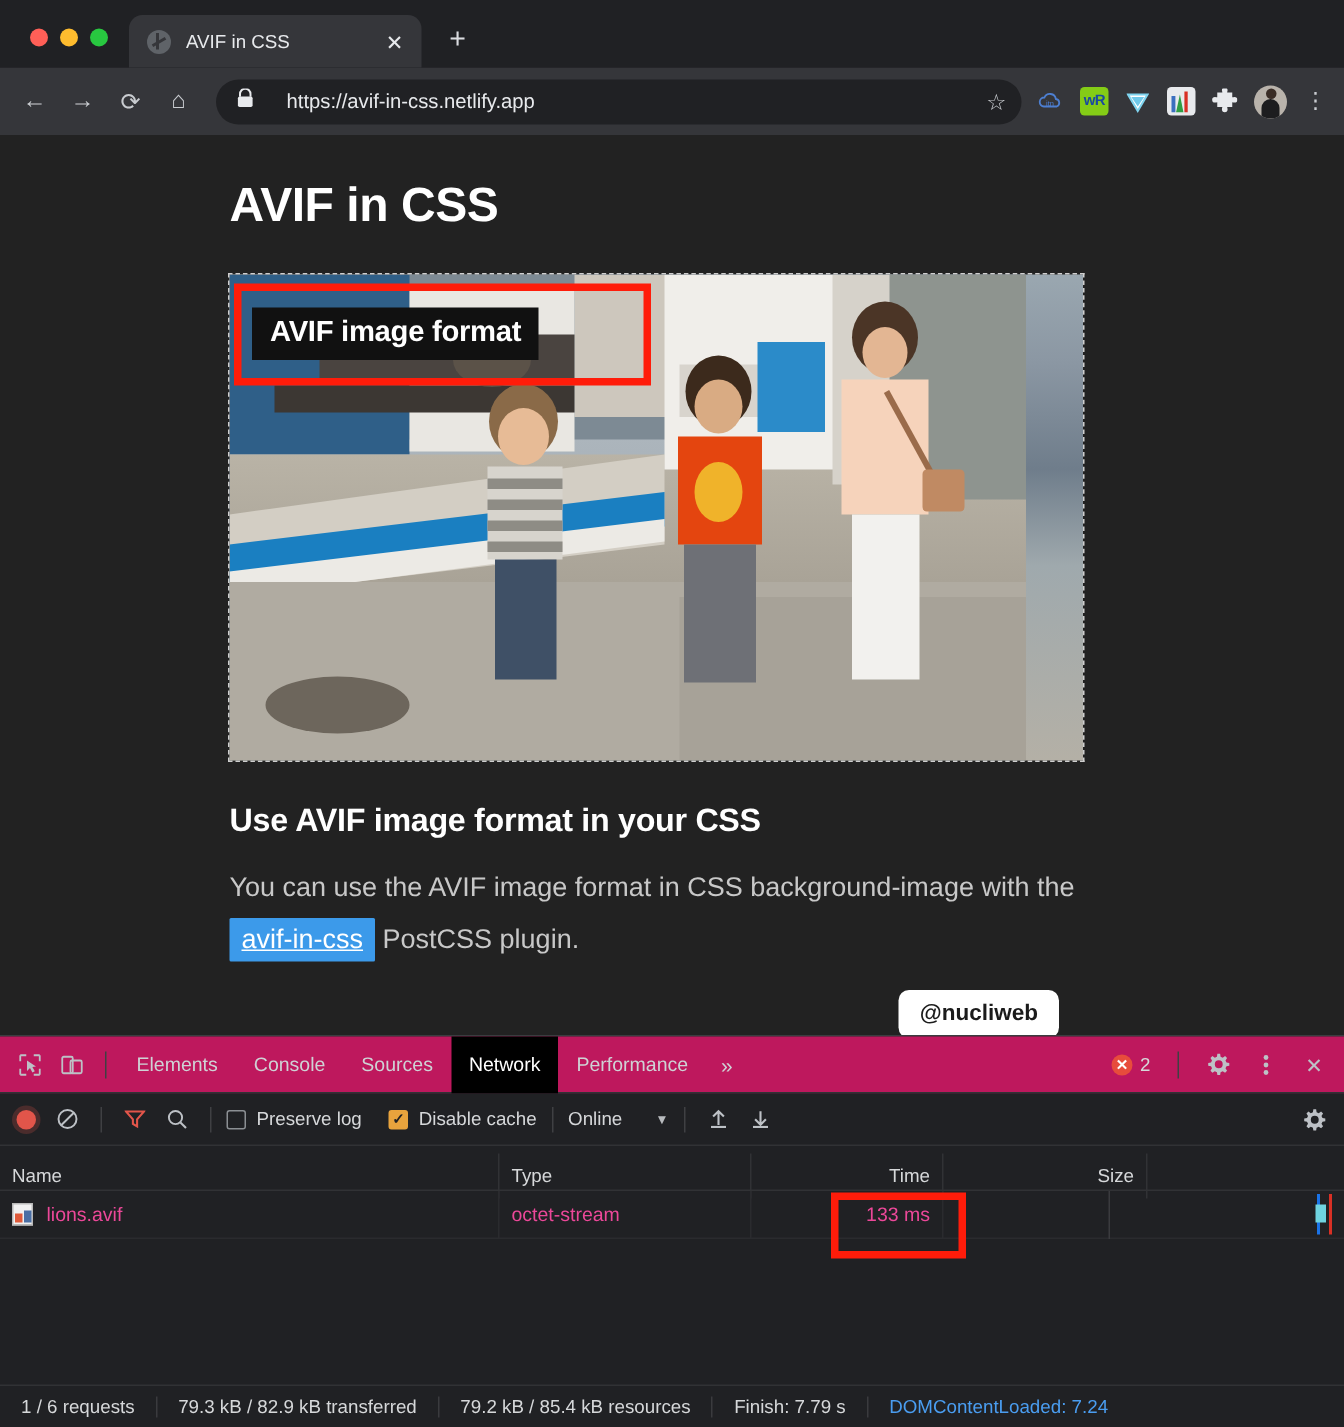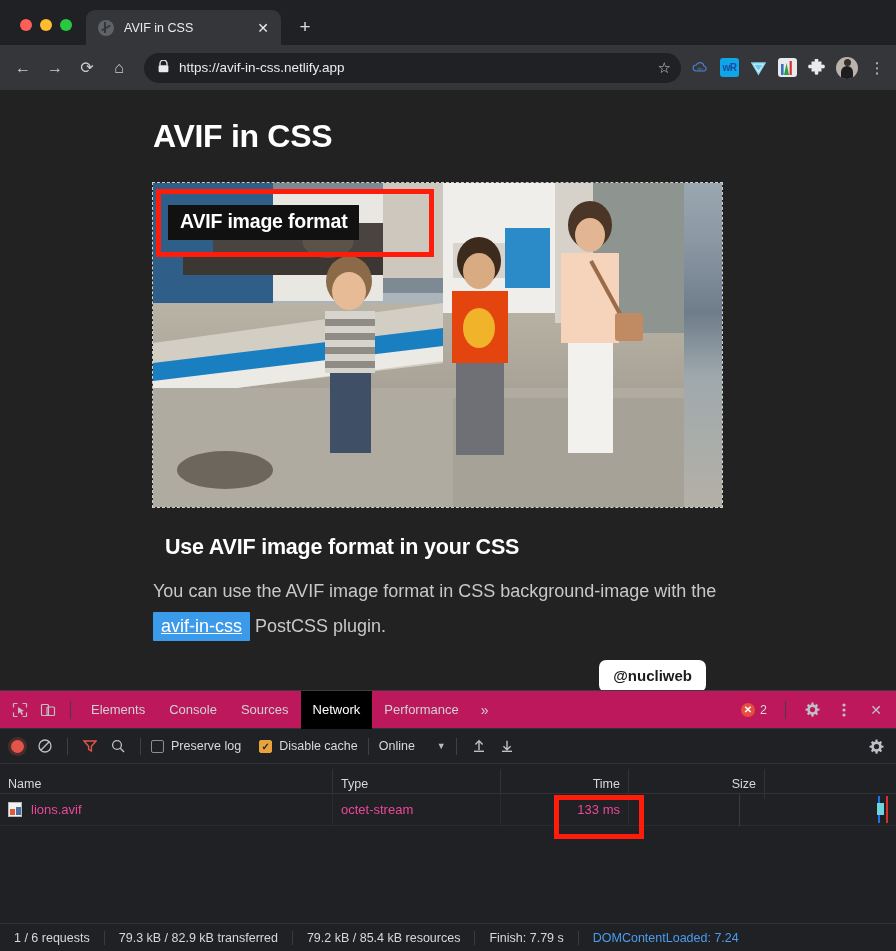--- a/index.html
+++ b/index.html
@@ -64,26 +64,26 @@
   }
   .navbtn {
     width: 30px; height: 30px; display: flex; align-items: center; justify-content: center;
     color: #c9ccd0; font-size: 16px; border-radius: 50%;
   }
   .omnibox {
     flex: 1; height: 30px; background: #202124; border-radius: 16px;
     display: flex; align-items: center; padding: 0 10px 0 14px; gap: 10px;
     margin: 0 8px;
   }
-  .omnibox .url { color: #e8eaed; font-size: 13.5px; flex: 1; white-space: nowrap; }
+  .omnibox .url { color: #e8eaed; font-size: 13.5px; flex: 1; white-space: nowrap; margin-left: 12px; }
   .ext-icons { display: flex; align-items: center; gap: 10px; padding-right: 2px; }
   .ext { width: 19px; height: 19px; display: flex; align-items: center; justify-content: center;
          font-size: 11px; border-radius: 3px; }
   .ext-ithelp { color: #4d7fd1; }
-  .ext-wr { background: #0ea5e9; color: #1a49a0; font-weight: bold; font-size: 10px; letter-spacing:-0.5px; }
+  .ext-wr { background: #84cc16; color: #1a49a0; font-weight: bold; font-size: 10px; letter-spacing:-0.5px; }
   .ext-diamond { color: #5fc8ee; font-size: 16px; }
   .ext-chart { background: #e8eaed; }
   .ext-puzzle { color: #e8eaed; font-size: 15px; }
   .avatar { width: 22px; height: 22px; border-radius: 50%; background: #b9b3ab;
             overflow:hidden; position: relative; }
   .avatar::before { content:""; position:absolute; left:5px; top:9px; width:12px;height:13px;
                     background:#1d1d1f; border-radius:6px 6px 0 0; }
   .avatar::after { content:""; position:absolute; left:8px; top:2px; width:7px;height:7px;
                     background:#3a2d26; border-radius:50%; }
   .kebab { color:#c9ccd0; font-size:15px; width:18px; text-align:center; line-height:1; }
@@ -108,21 +108,21 @@
     position: absolute; left: 15px; top: 22px;
     background: #111; color: #fff; font-weight: bold; font-size: 19.5px;
     padding: 5px 12px 7px;
     letter-spacing: -0.2px;
   }
   .hero-annot {
     position: absolute; left: 3px; top: 6px; width: 278px; height: 68px;
     border: 5px solid #ff1c0a;
   }
   .page h2 {
-    color: #ffffff; font-size: 21.5px; font-weight: bold; margin: 28px 12px 14px;
+    color: #ffffff; font-size: 21.5px; font-weight: bold; margin: 28px 0 14px;
     letter-spacing: -0.2px;
   }
   .page p {
     color: #c8c8c8; font-size: 18px; line-height: 1.95; max-width: 570px;
   }
   .inline-link {
     background: #3c9aea; color: #ffffff; text-decoration: underline;
     padding: 4px 8px 5px; border-radius: 1px;
   }
   .badge-wrap { display:flex; justify-content:flex-end; padding: 16px 150px 0 0; }

